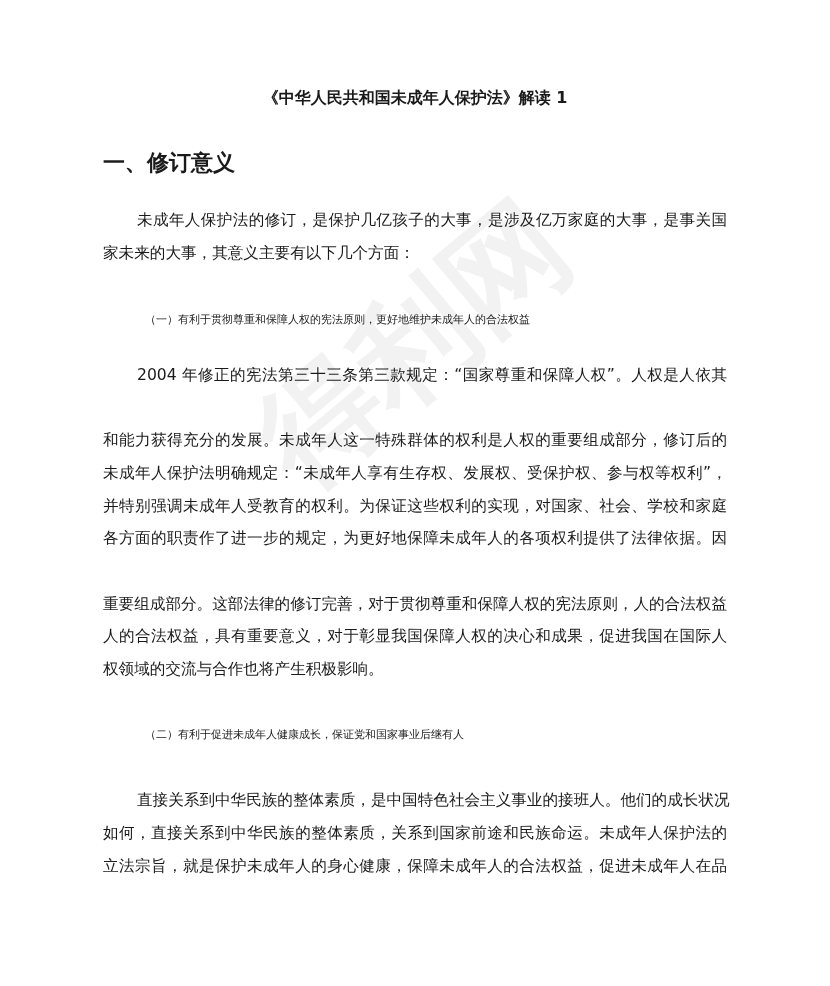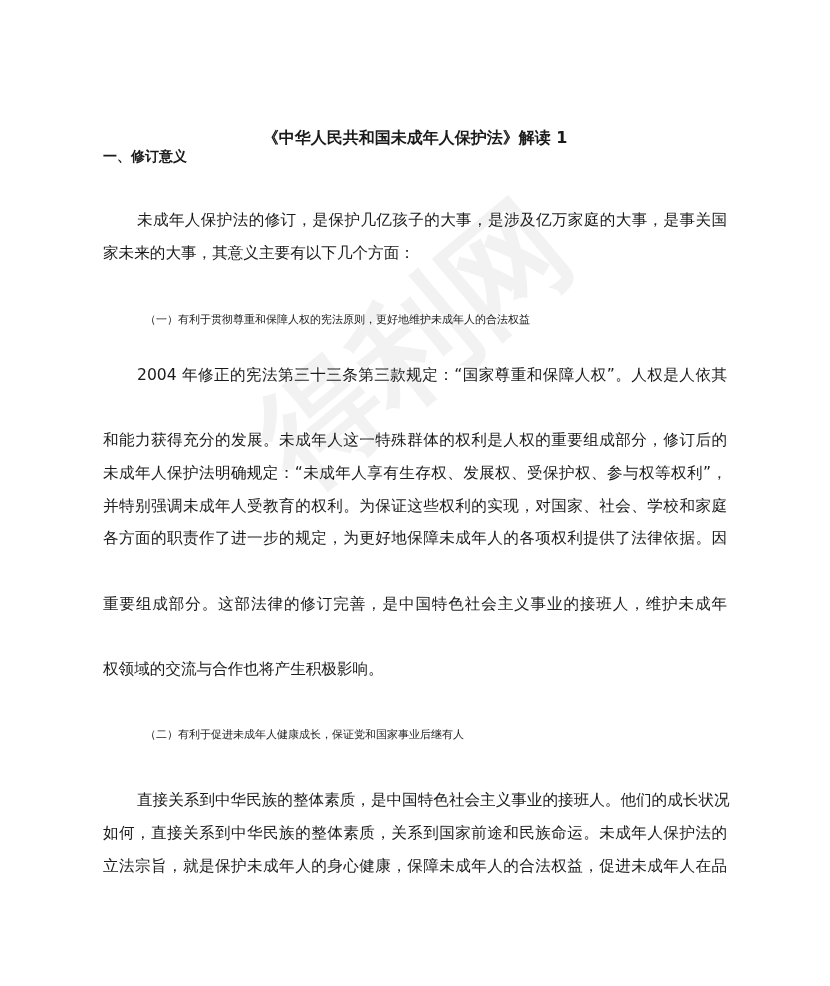--- a/index.html
+++ b/index.html
@@ -1,21 +1,21 @@
 <!DOCTYPE html>
 <html><head>
 <meta charset="utf-8">
 <style>
   html, body { margin: 0; padding: 0; background: #ffffff; }
   body { width: 830px; height: 986px; position: relative; overflow: hidden;
          font-family: "DejaVu Sans", "Liberation Sans", sans-serif; color: #1a1a1a; }
   .page { position: absolute; left: 0; top: 0; width: 830px; height: 986px; }
   .title { position: absolute; top: 88px; left: 0; width: 830px; text-align: center;
-           font-size: 16px; font-weight: bold; letter-spacing: 0px; margin-top: 40px; }
-  .h1 { position: absolute; top: 148px; left: 103px; font-size: 14px; font-weight: bold; }
+           font-size: 16px; font-weight: bold; letter-spacing: 0px; }
+  .h1 { position: absolute; top: 148px; left: 103px; font-size: 22px; font-weight: bold; }
   .line { position: absolute; left: 103px; width: 624px; font-size: 15.6px; white-space: nowrap;
           text-align: justify; text-align-last: justify; }
   .line.last { text-align-last: left; }
   .line.indent { left: 137px; width: 590px; }
   .sub { position: absolute; left: 145px; font-size: 11px; white-space: nowrap; }
   .watermark { position: absolute; left: 290px; top: 300px; width: 260px; height: 260px;
                transform: rotate(-40deg); color: rgba(0,0,0,0.05); font-size: 120px; font-weight: bold;
                line-height: 1; text-align: center; pointer-events: none; white-space: nowrap; }
 </style>
 </head>
@@ -30,21 +30,22 @@
   <div class="line indent" style="top:210px">未成年人保护法的修订，是保护几亿孩子的大事，是涉及亿万家庭的大事，是事关国</div>
   <div class="line last" style="top:243px">家未来的大事，其意义主要有以下几个方面：</div>
 
   <div class="sub" style="top:312px">（一）有利于贯彻尊重和保障人权的宪法原则，更好地维护未成年人的合法权益</div>
 
   <div class="line indent" style="top:365px">2004 年修正的宪法第三十三条第三款规定：“国家尊重和保障人权”。人权是人依其</div>
   <div class="line" style="top:430px">和能力获得充分的发展。未成年人这一特殊群体的权利是人权的重要组成部分，修订后的</div>
   <div class="line" style="top:463px">未成年人保护法明确规定：“未成年人享有生存权、发展权、受保护权、参与权等权利”，</div>
   <div class="line" style="top:496px">并特别强调未成年人受教育的权利。为保证这些权利的实现，对国家、社会、学校和家庭</div>
   <div class="line" style="top:528px">各方面的职责作了进一步的规定，为更好地保障未成年人的各项权利提供了法律依据。因</div>
-  <div class="line" style="top:594px">重要组成部分。这部法律的修订完善，是中国特色社会主义事业的接班人，维护未成年</div>
+  <div class="line" style="top:594px">重要组成部分。这部法律的修订完善，对于贯彻尊重和保障人权的宪法原则，人的合法权益</div>
+  <div class="line" style="top:626px">人的合法权益，具有重要意义，对于彰显我国保障人权的决心和成果，促进我国在国际人</div>
   <div class="line last" style="top:659px">权领域的交流与合作也将产生积极影响。</div>
 
   <div class="sub" style="top:727px">（二）有利于促进未成年人健康成长，保证党和国家事业后继有人</div>
 
   <div class="line indent" style="top:790px">直接关系到中华民族的整体素质，是中国特色社会主义事业的接班人。他们的成长状况</div>
   <div class="line" style="top:823px">如何，直接关系到中华民族的整体素质，关系到国家前途和民族命运。未成年人保护法的</div>
   <div class="line" style="top:856px">立法宗旨，就是保护未成年人的身心健康，保障未成年人的合法权益，促进未成年人在品</div>
 </div>
 
 </body></html>

